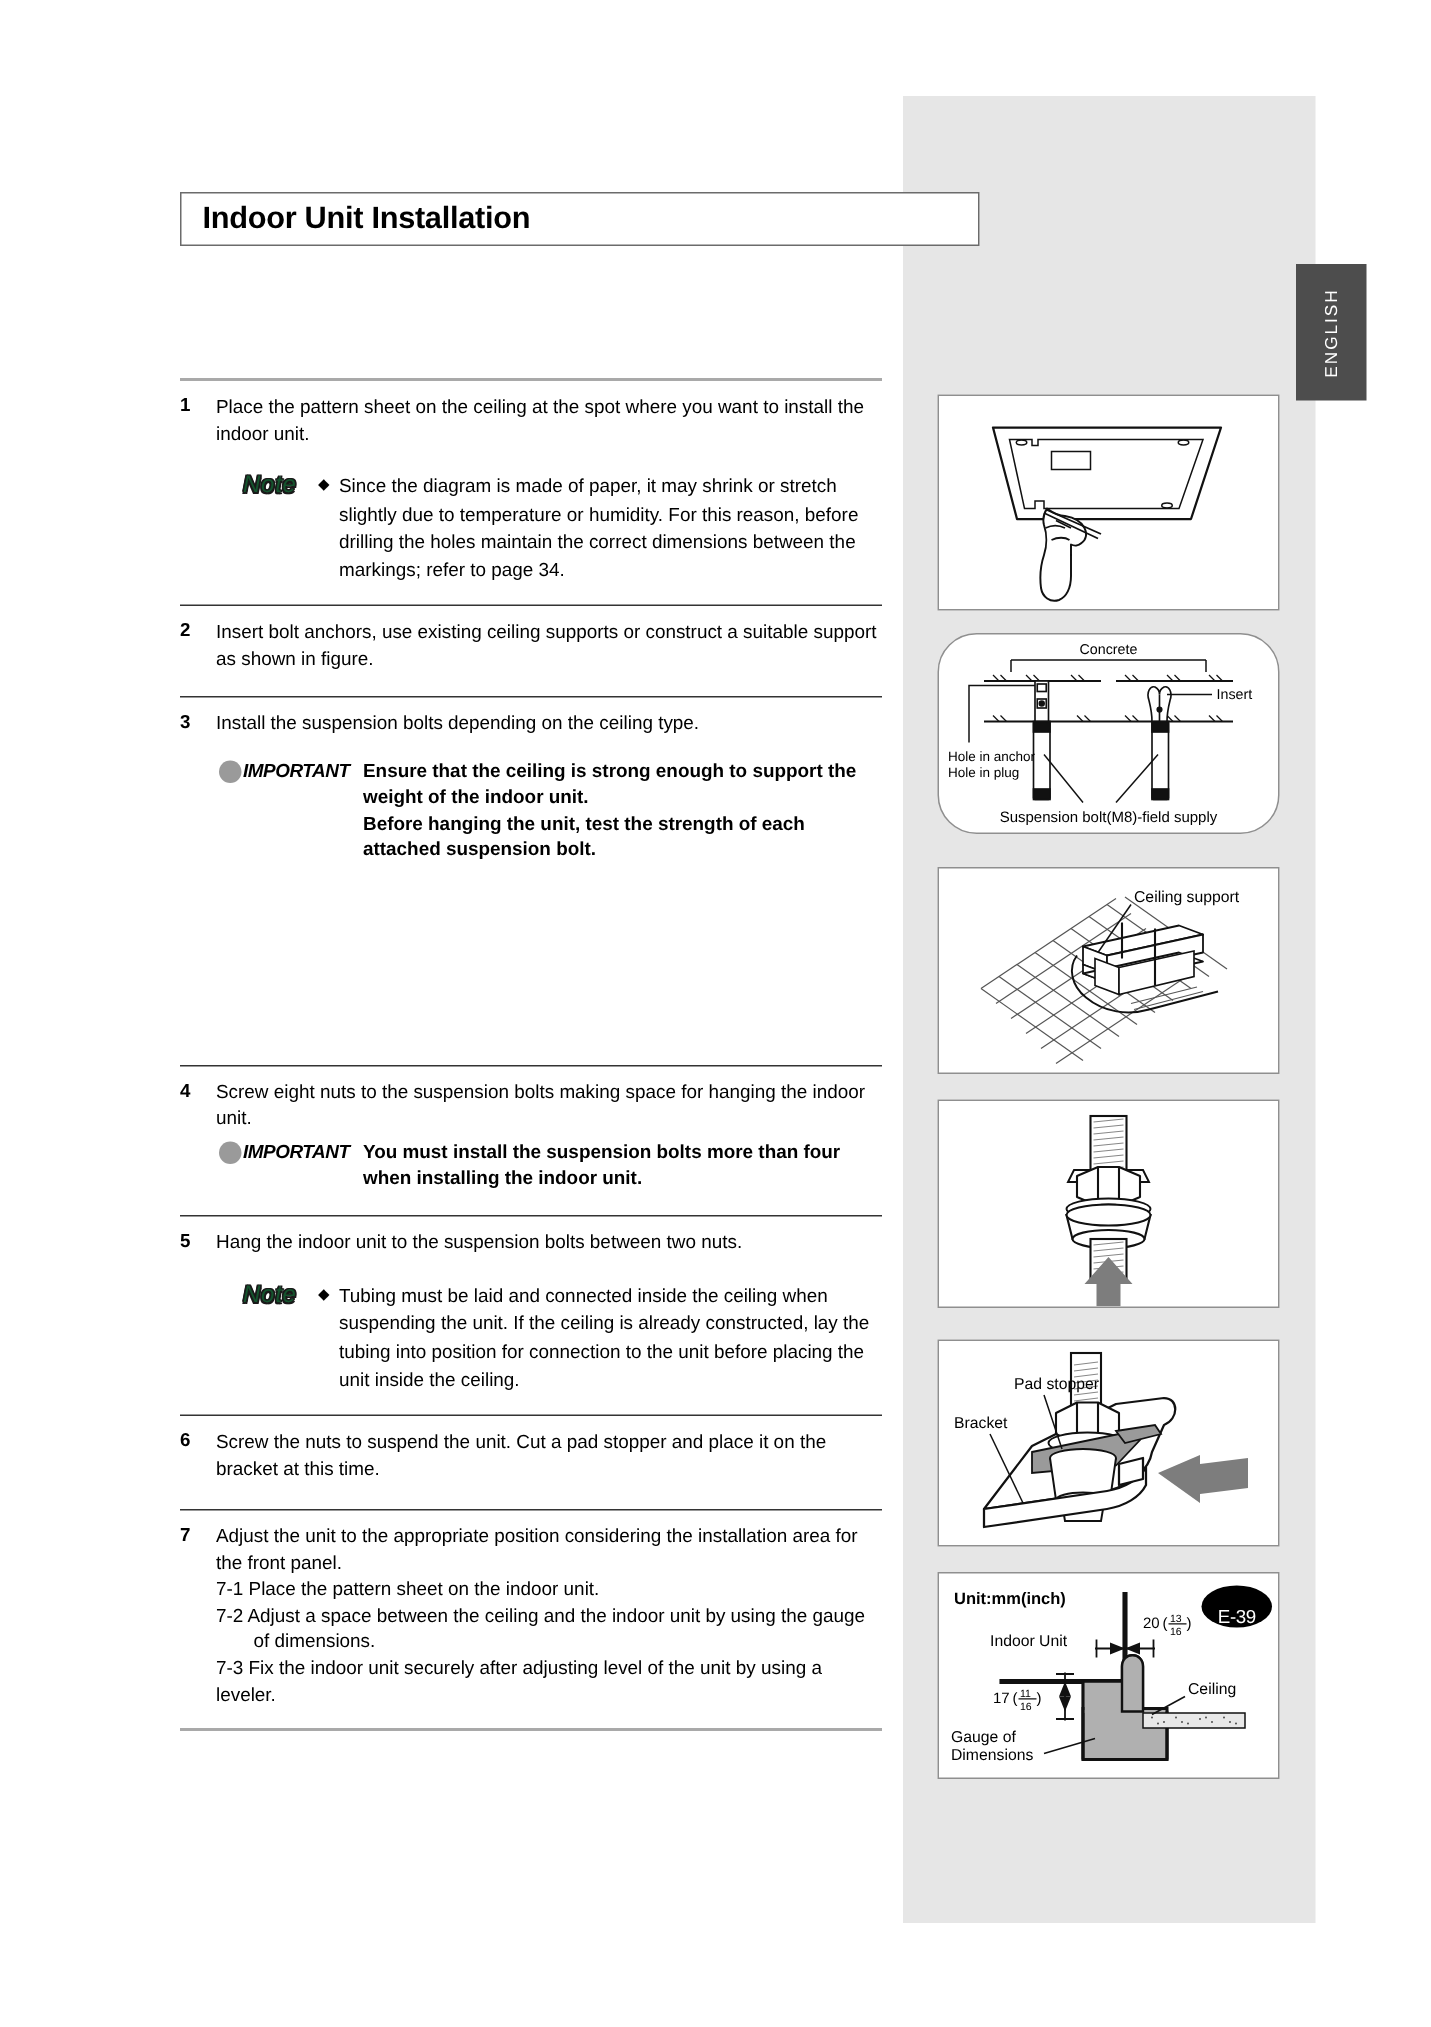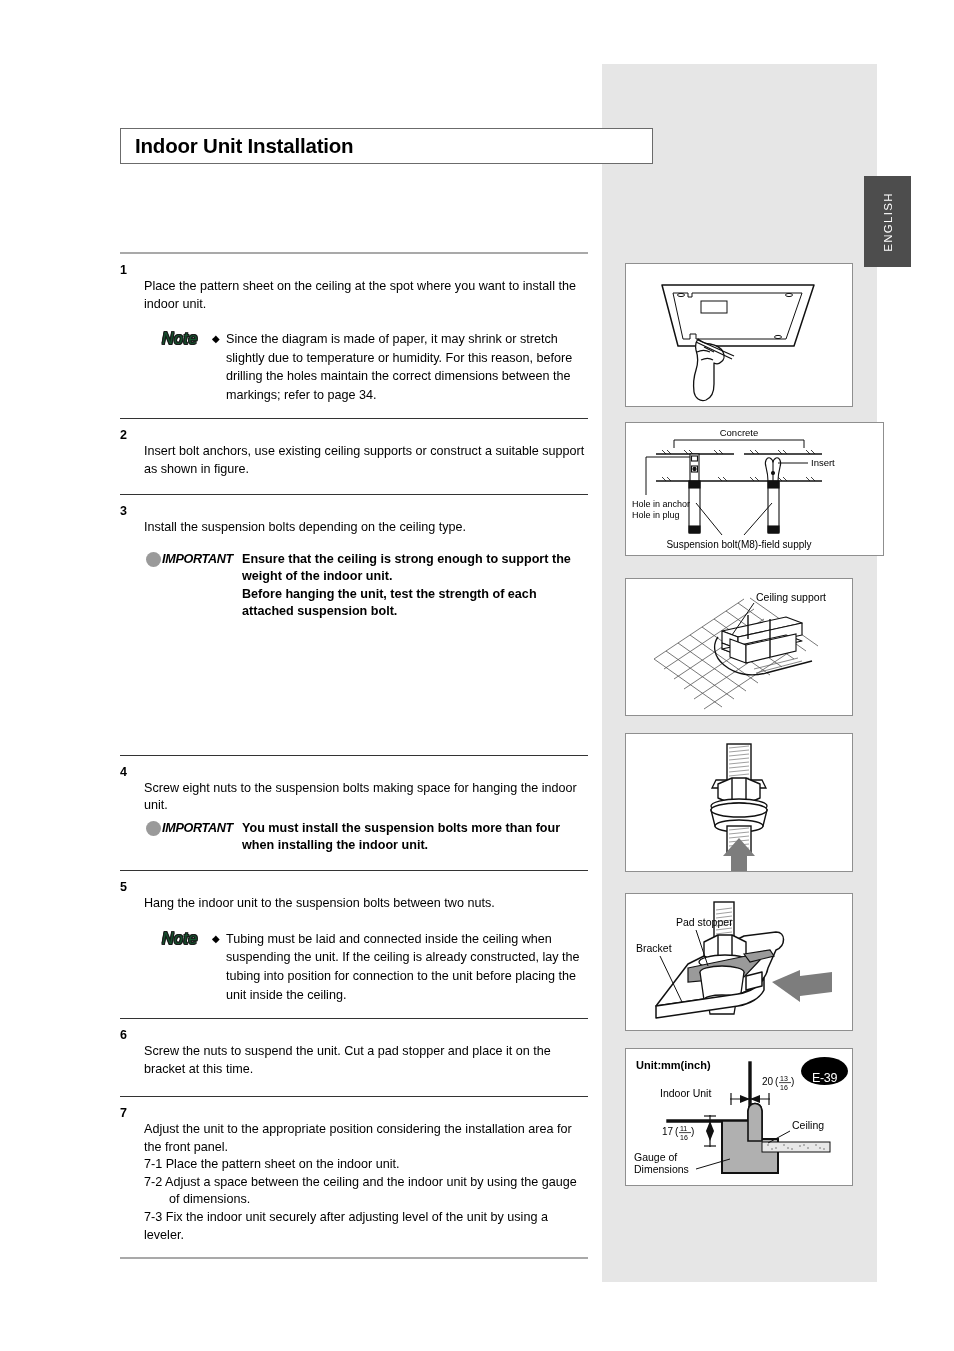--- a/index.html
+++ b/index.html
@@ -22,21 +22,21 @@
 
   
   .content{position:absolute;left:120px;top:252px;width:468px;}
 
   hr.rule{border:0;border-top:1.2px solid #999;margin:0;height:0;}
   hr.rule.thin{border-top:1px solid #333;}
   hr.rule.thick{border-top:2px solid #a9a9a9;}
 
   .step{position:relative;padding:9px 0 0 0;}
   .step .num{position:absolute;left:0;top:9px;font-weight:bold;font-size:12.5px;}
-  .step .body{margin-left:24px;font-size:12.6px;line-height:17.5px;margin-top:15px;}
+  .step .body{margin-left:24px;font-size:12.6px;line-height:17.5px;}
   .step .body p{margin:0;}
 
   
   .note-row{display:flex;margin-top:17px;}
   .note-label{width:68px;flex:0 0 68px;font-size:16px;font-weight:normal;font-style:italic;
        letter-spacing:.5px;color:#14532d;
        -webkit-text-stroke:0;
        text-shadow:
          -1px 0 #1a1a1a, 1px 0 #1a1a1a, 0 -1px #1a1a1a, 0 1px #1a1a1a,
          -1px -1px #1a1a1a, 1px -1px #1a1a1a, -1px 1px #1a1a1a, 1px 1px #1a1a1a;
@@ -208,21 +208,21 @@
     <g fill="none" stroke="#111" stroke-width="1.2">
       <path d="M72,76 L108,92"></path>
       <path d="M70,78 L106,95"></path>
       <path d="M78,83 L88,88"></path>
       <path d="M75,96 C79,94 84,94 87,96"></path>
       <path d="M71,88 C75,86 80,86 84,88"></path>
     </g>
   </svg>
 </div>
 
-<div class="fig" style="left:625px;top:422px;width:259px;height:134px;">
+<div class="fig" style="left:625px;top:422px;width:228px;height:134px;border-radius:26px;">
   <svg width="226" height="132" viewBox="0 0 226 132">
     <text class="figcap" x="113" y="13" font-size="9.5" text-anchor="middle">Concrete</text>
 
     <g stroke="#111" stroke-width="1" fill="none">
       <path d="M48,17 L48,25 M48,17 L178,17 M178,17 L178,25"></path>
     </g>
 
     <g stroke="#111" stroke-width="1.4">
       <line x1="30" y1="31" x2="108" y2="31"></line>
       <line x1="118" y1="31" x2="196" y2="31"></line>

